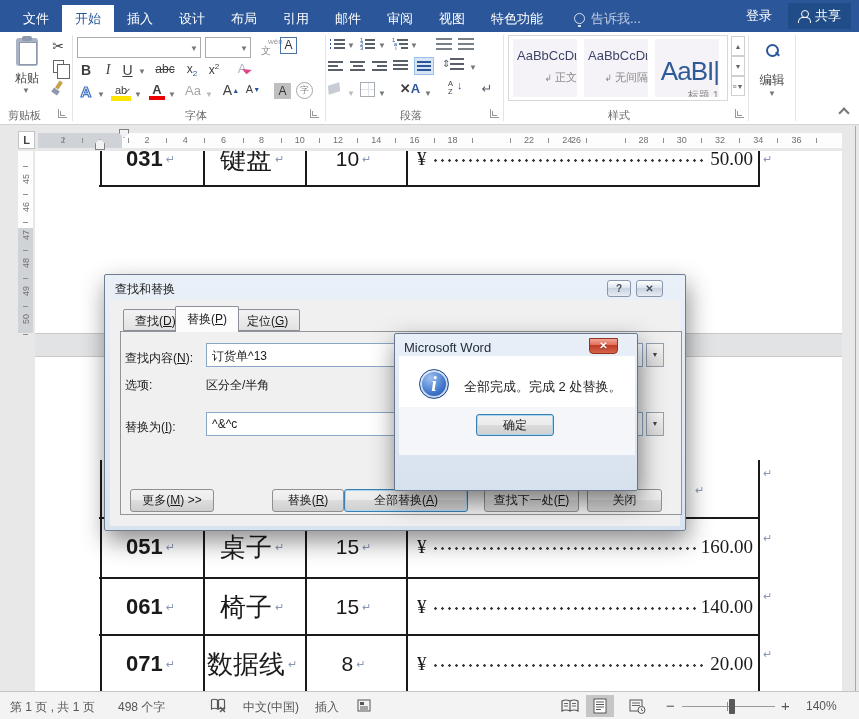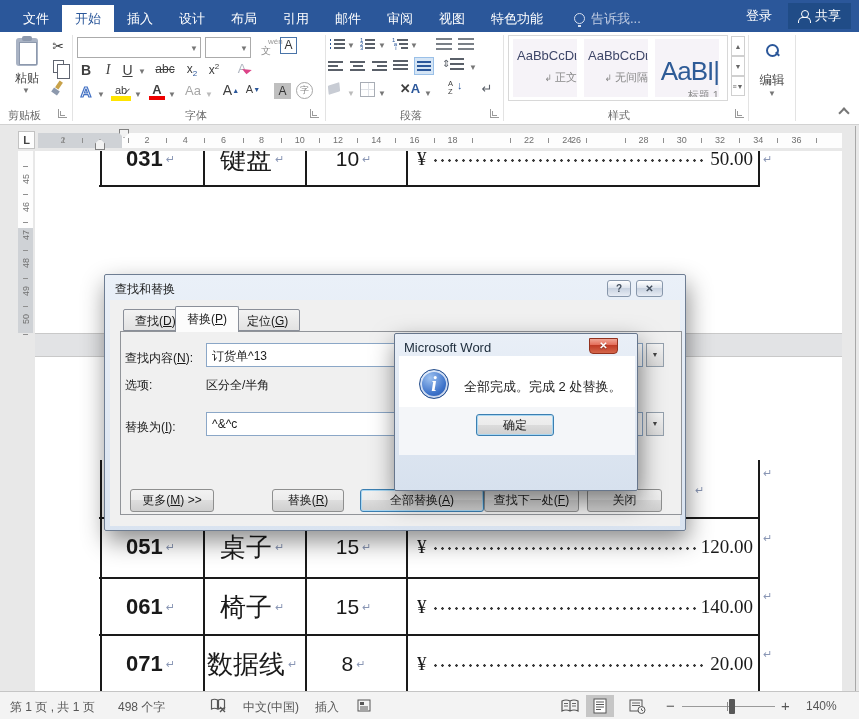--- a/index.html
+++ b/index.html
@@ -431,21 +431,21 @@
             <span class="name-txt">桌子</span>
             <span class="pilcrow">↵</span>
           </div>
           <div class="cell c2">
             <span class="qty-txt">15</span>
             <span class="pilcrow">↵</span>
           </div>
           <div class="cell c3">
             <span class="price-txt" style="margin-left:13px;">¥</span>
             <div class="leader"></div>
-            <span class="price-txt" style="margin-right:3px;">120.00</span>
+            <span class="price-txt" style="margin-right:3px;">160.00</span>
           </div>
         </div>
         <div class="trow" style="top: 222px;">
           <div class="cell c0">
             <span class="id-txt">061</span>
             <span class="pilcrow">↵</span>
           </div>
           <div class="cell c1">
             <span class="name-txt">椅子</span>
             <span class="pilcrow">↵</span>
@@ -506,21 +506,21 @@
       <div id="frbuttons"></div>
     <div class="dtab" style="left: 13px;">查找(<u>D</u>)</div>
         <div class="dtab active" style="left: 65px;">替换(<u>P</u>)</div>
         <div class="dtab" style="left: 125px;">定位(<u>G</u>)</div>
         <div class="dbtn" style="left: 20px; top: 189px; width: 84px;">
           <span>更多(<u>M</u>) &gt;&gt;</span>
         </div>
         <div class="dbtn" style="left: 162px; top: 189px; width: 72px;">
           <span>替换(<u>R</u>)</span>
         </div>
-        <div class="dbtn default" style="left: 250px; top: 189px; width: 124px;">
+        <div class="dbtn default" style="left: 234px; top: 189px; width: 124px;">
           <span>全部替换(<u>A</u>)</span>
         </div>
         <div class="dbtn" style="left: 374px; top: 189px; width: 95px;">
           <span>查找下一处(<u>F</u>)</span>
         </div>
         <div class="dbtn" style="left: 477px; top: 189px; width: 75px;">
           <span>关闭</span>
         </div>
       </div>
   </div>

